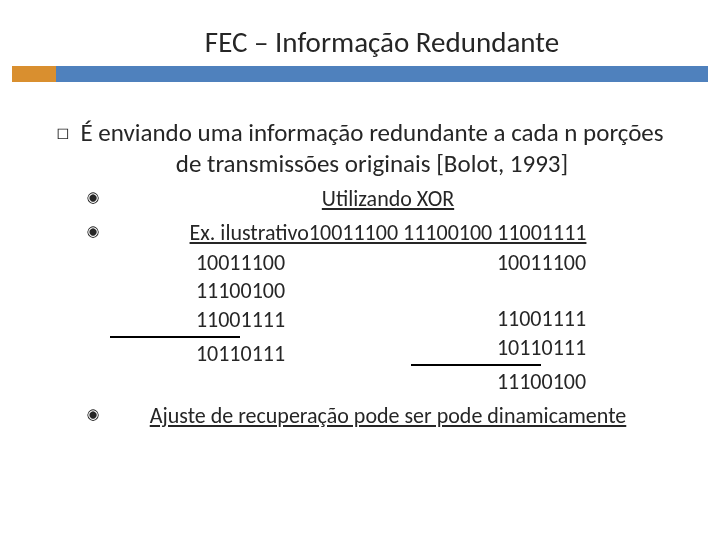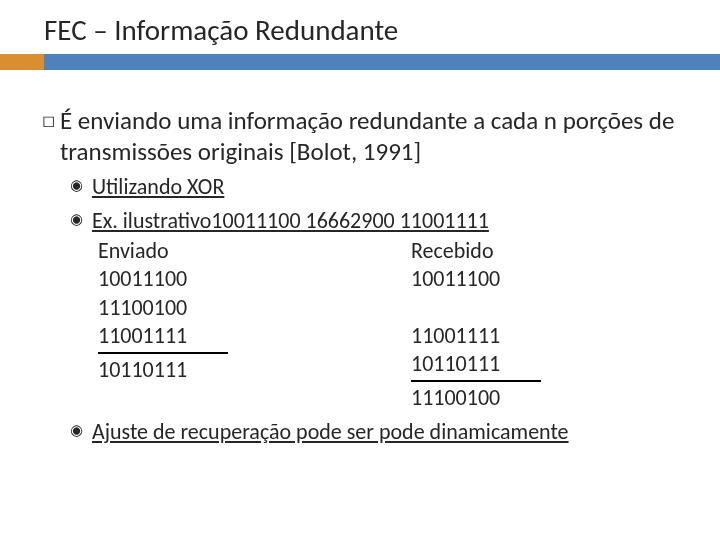--- a/index.html
+++ b/index.html
@@ -1,17 +1,17 @@
 <!DOCTYPE html>
 <html><head>
 <meta charset="utf-8">
 <style>
   * { box-sizing: border-box; margin: 0; padding: 0; }
   html, body { width: 720px; height: 540px; font-family: Calibri, Arial, sans-serif; background: #fff; color: #262626; }
-  .slide { width: 720px; height: 540px; position: relative; padding: 0; }
+  .slide { width: 720px; height: 540px; position: relative; padding: 12px; text-align: center; }
   .title-wrap { padding: 12px 0 0 44px; }
   .title { font-size: 29px; font-weight: 400; color: #262626; letter-spacing: 0px; }
   .accent-block { margin-top: 6px; height: 16px; width: 100%; display: flex; }
   .accent-orange { width: 44px; background: #d98f2f; height: 16px; }
   .accent-blue { flex: 1; background: #4f81bd; height: 16px; }
   .body { padding: 36px 36px 0 42px; }
   .l1 { display: flex; align-items: flex-start; font-size: 25px; line-height: 1.22; }
   .l1 .b { width: 18px; flex: 0 0 18px; font-size: 16px; padding-top: 5px; }
   .l1 .t { flex: 1; }
   .l2 { display: flex; align-items: flex-start; font-size: 22px; line-height: 1.28; margin-left: 28px; margin-top: 6px; }
@@ -33,44 +33,42 @@
   </div>
   <div class="accent-block">
     <div class="accent-orange"></div>
     <div class="accent-blue"></div>
   </div>
 
   <div class="body">
 
     <div class="l1">
       <div class="b">◻</div>
-      <div class="t">É enviando uma informação redundante a cada n porções de transmissões originais [Bolot, 1991]</div>
+      <div class="t">É enviando uma informação redundante a cada n porções de transmissões originais [Bolot, 1993]</div>
     </div>
 
     <div class="l2">
       <div class="b">◉</div>
       <div class="t">Utilizando XOR</div>
     </div>
 
     <div class="l2">
       <div class="b">◉</div>
-      <div class="t">Ex. ilustrativo10011100 16662900 11001111</div>
+      <div class="t">Ex. ilustrativo10011100 11100100 11001111</div>
     </div>
 
     <div class="cols">
       <div class="col">
-        <div>Enviado</div>
         <div>10011100</div>
         <div>11100100</div>
         <div>11001111</div>
         <div class="rule"></div>
         <div>10110111</div>
       </div>
       <div class="col2">
-        <div>Recebido</div>
         <div>10011100</div>
         <div class="blank"></div>
         <div>11001111</div>
         <div>10110111</div>
         <div class="rule"></div>
         <div>11100100</div>
       </div>
     </div>
 
     <div class="l2">

